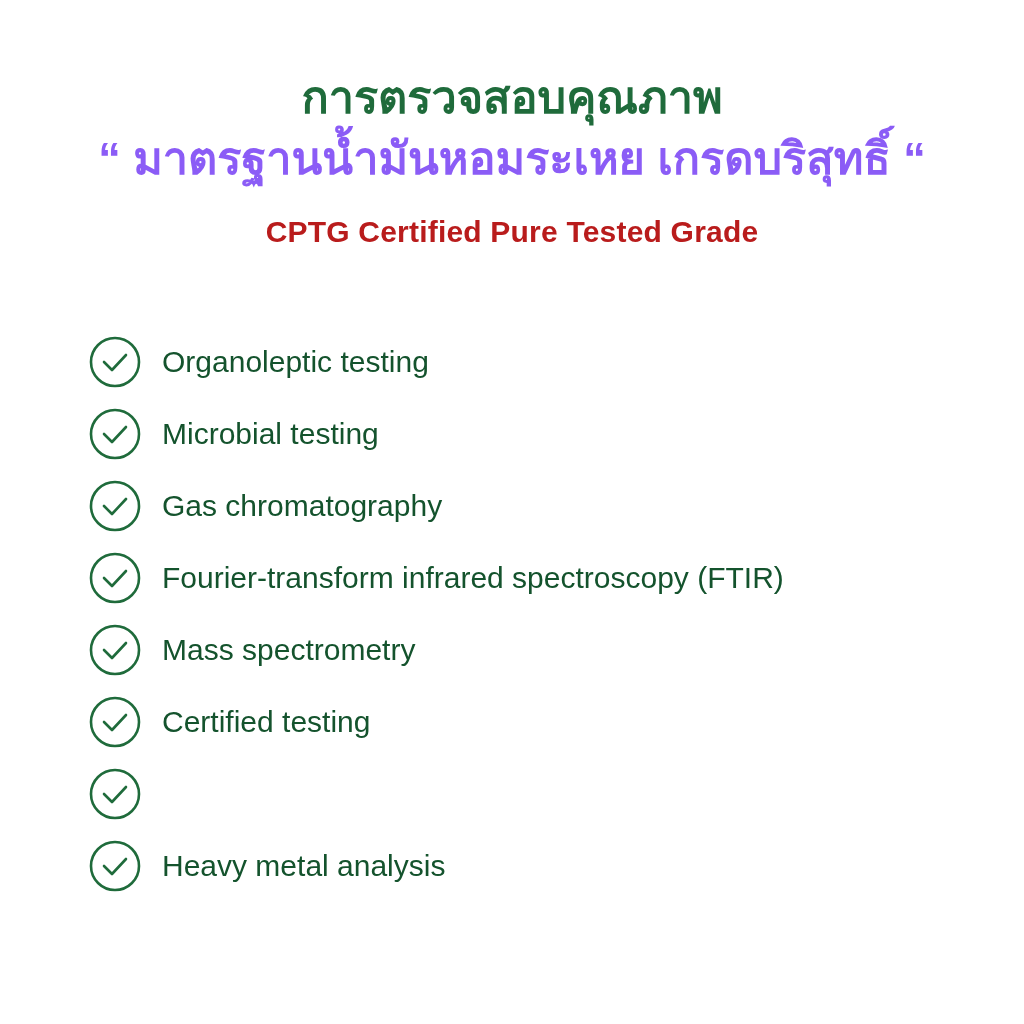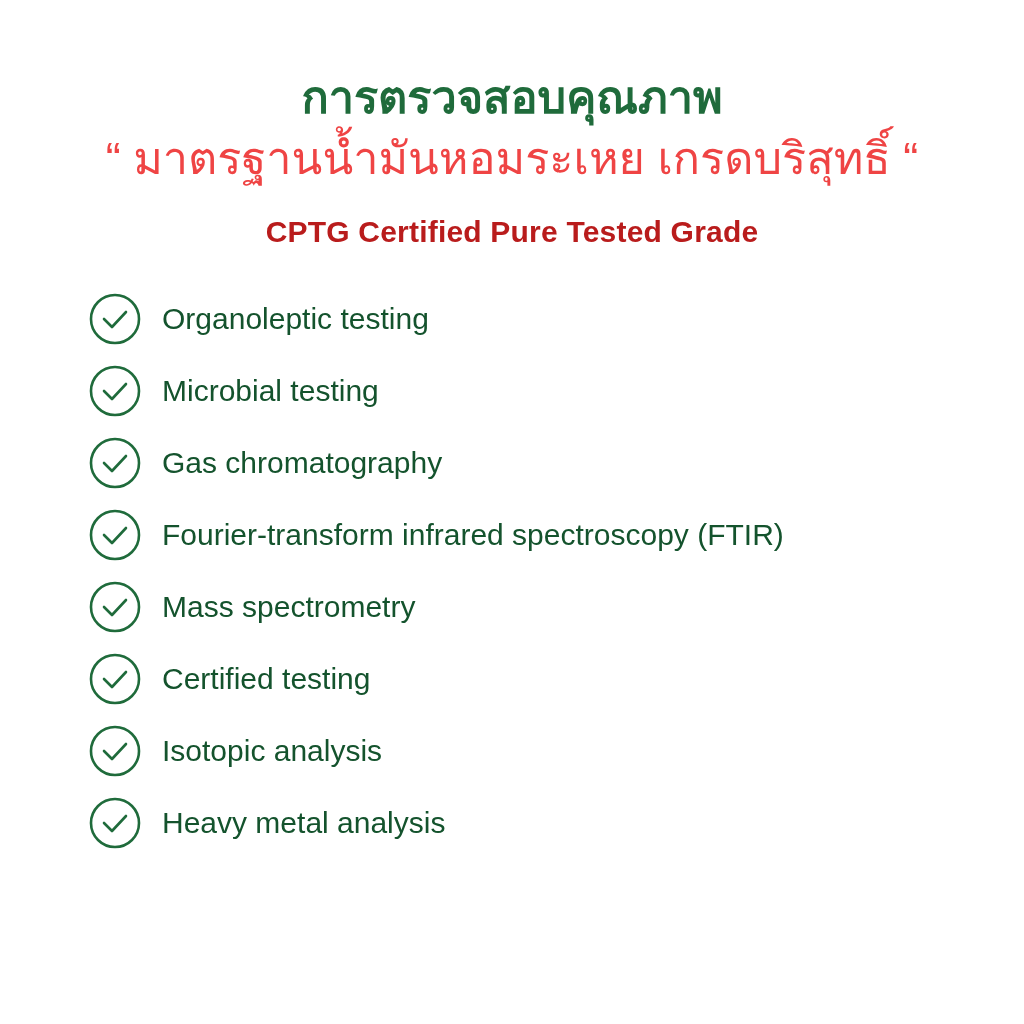--- a/index.html
+++ b/index.html
@@ -15,36 +15,37 @@
   }
   .page {
     position: relative;
     width: 1024px;
     height: 1024px;
     box-sizing: border-box;
     padding: 70px 60px 0 60px;
     display: flex;
     flex-direction: column;
     align-items: center;
+    gap: 43px;
   }
   .title-block {
     width: 100%;
     text-align: center;
   }
   .title-line-1 {
     font-size: 45px;
     font-weight: bold;
     color: #1f6b3b;
     line-height: 1.25;
     letter-spacing: 0px;
   }
   .title-line-2 {
     font-size: 45px;
-    font-weight: normal;
-    color: #ef4444;
+    font-weight: bold;
+    color: #8b5cf6;
     line-height: 1.3;
     margin-top: 4px;
   }
   .subtitle {
     margin-top: 26px;
     font-size: 30px;
     font-weight: bold;
     color: #b91c1c;
     letter-spacing: 0.2px;
     text-align: center;
@@ -147,21 +148,20 @@
       <span class="item-label">Certified testing</span>
     </div>
 
     <div class="list-item">
       <span class="check-icon-wrap">
         <svg class="check-icon" viewBox="0 0 54 54" xmlns="http://www.w3.org/2000/svg">
           <circle cx="27" cy="27" r="24" fill="none" stroke="#1f6b3b" stroke-width="2.6"></circle>
           <polyline points="16,27 24,35 38,20" fill="none" stroke="#1f6b3b" stroke-width="2.6" stroke-linecap="round" stroke-linejoin="round"></polyline>
         </svg>
       </span>
-      <span class="item-label">Isotopic analysis</span>
     </div>
 
     <div class="list-item">
       <span class="check-icon-wrap">
         <svg class="check-icon" viewBox="0 0 54 54" xmlns="http://www.w3.org/2000/svg">
           <circle cx="27" cy="27" r="24" fill="none" stroke="#1f6b3b" stroke-width="2.6"></circle>
           <polyline points="16,27 24,35 38,20" fill="none" stroke="#1f6b3b" stroke-width="2.6" stroke-linecap="round" stroke-linejoin="round"></polyline>
         </svg>
       </span>
       <span class="item-label">Heavy metal analysis</span>

